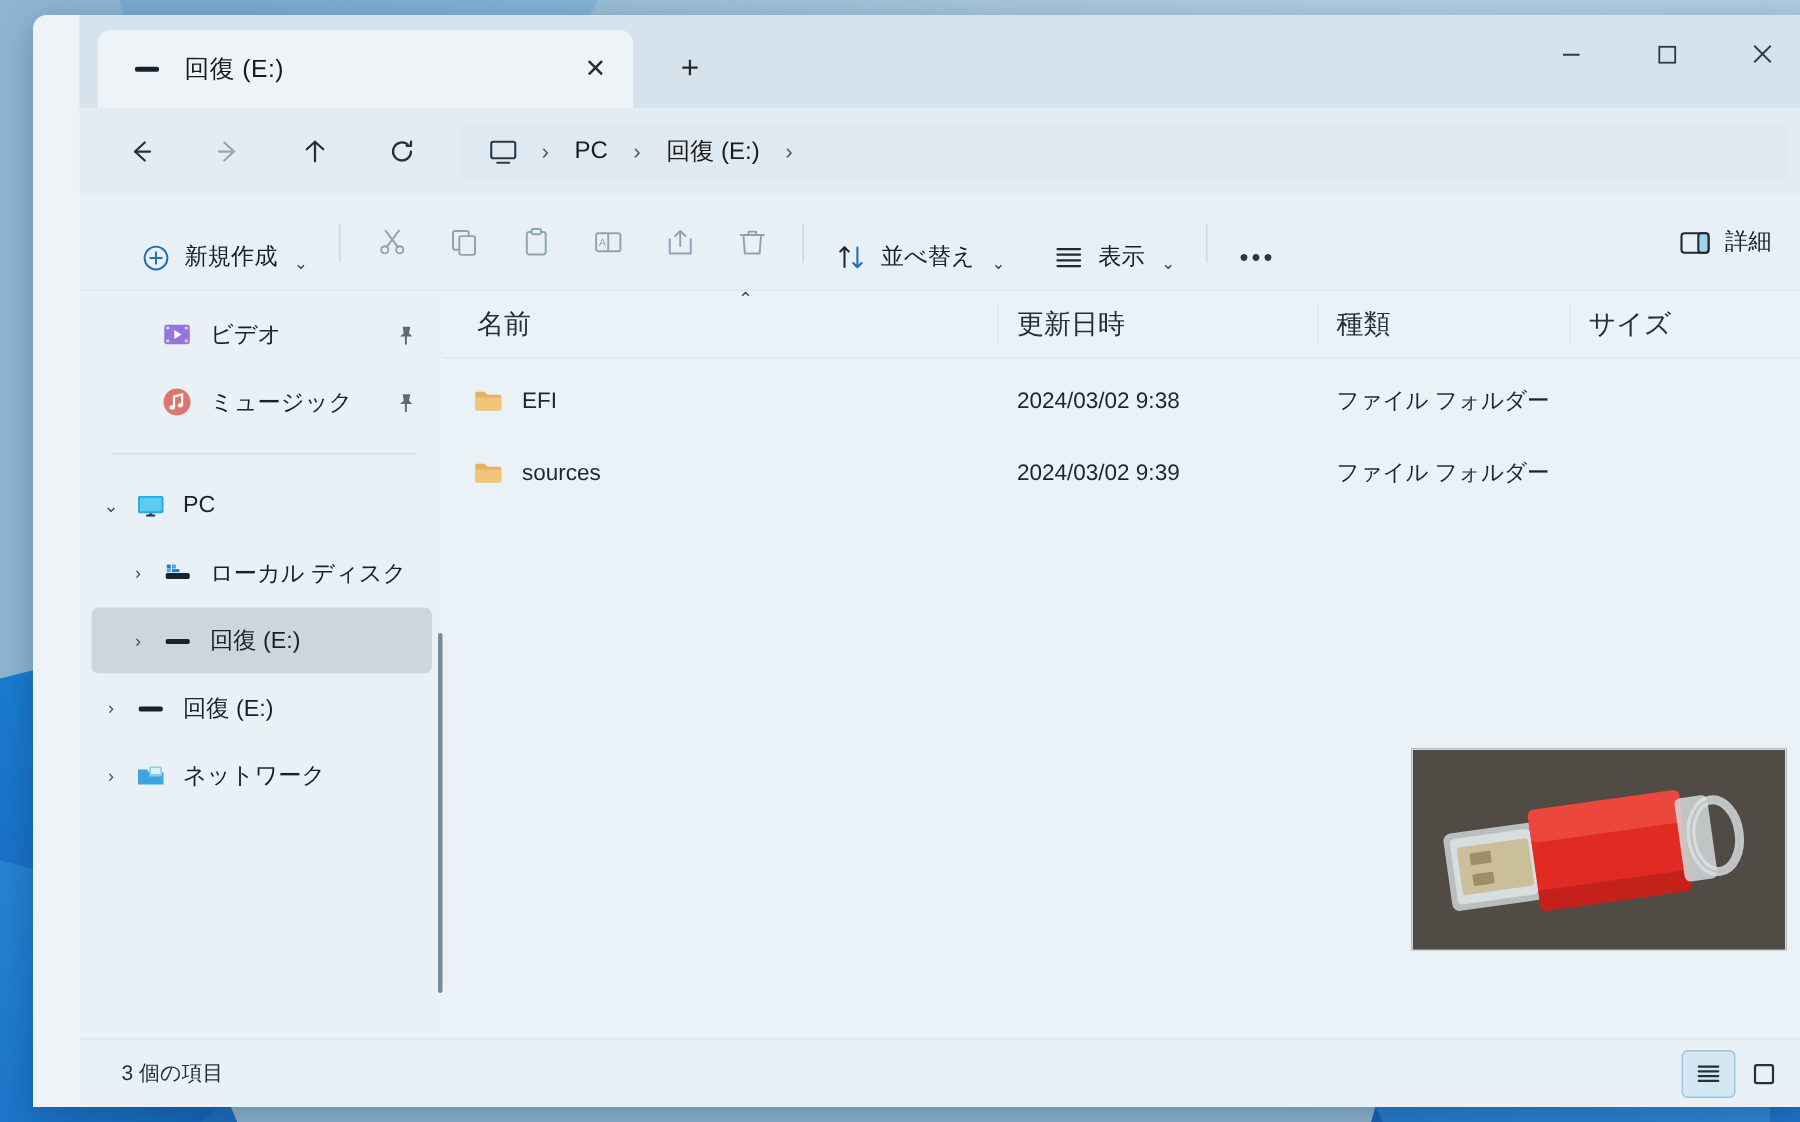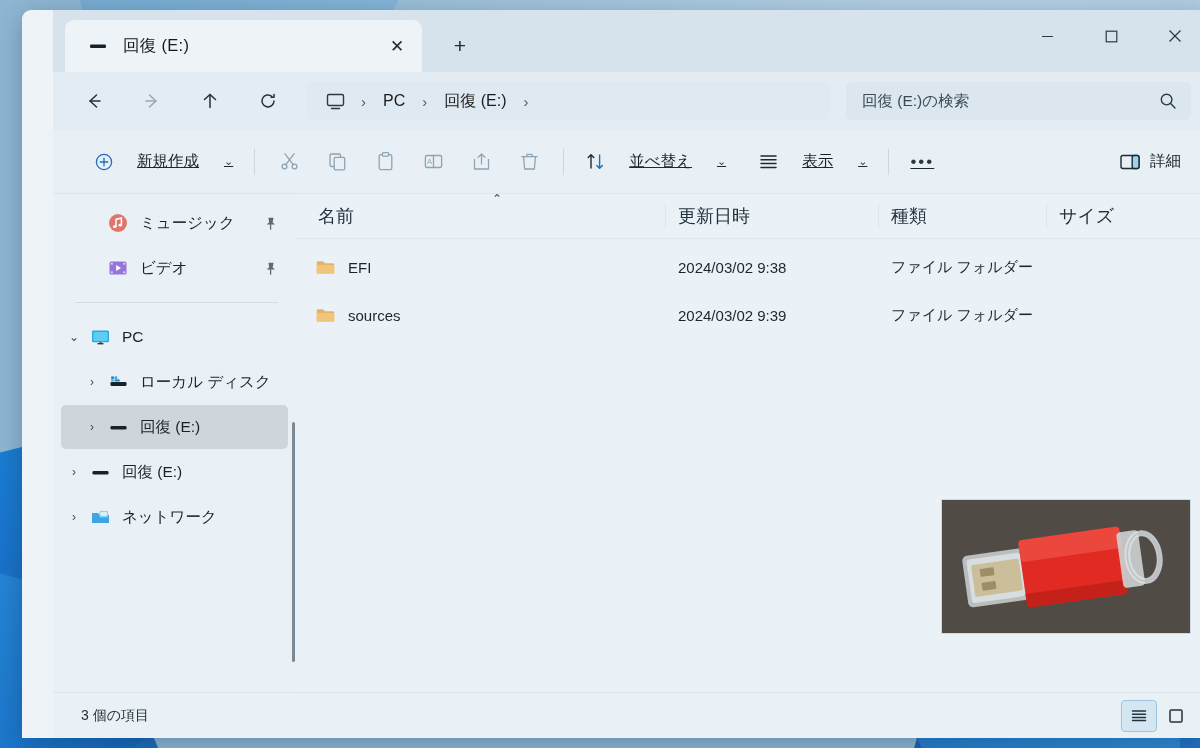--- a/index.html
+++ b/index.html
@@ -189,27 +189,26 @@
   .cmdbar {
     height: 64px;
     background: #e8f0f6;
     display: flex; align-items: center;
     padding: 0 14px 0 30px;
     box-sizing: border-box;
     flex: none;
     border-bottom: 1px solid #dbe5ec;
   }
   .cmd {
-    display: flex; align-items: center;
+    display: flex; align-items: flex-end;
     height: 40px;
     padding: 0 11px;
     border-radius: 5px;
-    gap: 23px;
+    gap: 9px;
     color: #1d2a34;
-    text-decoration: underline;
   }
   .cmd-label { font-size: 15.5px; color: #16222b; white-space: nowrap; }
   .cmd-caret { font-size: 11px; color: #35434e; margin-left: 2px; }
   .cmd-icon { display: flex; align-items: center; justify-content: center; }
   .iconbtn {
     width: 48px; height: 40px;
     display: flex; align-items: center; justify-content: center;
     border-radius: 5px;
     color: #8ea3b3;
   }
@@ -446,29 +445,20 @@
           <line x1="6.5" y1="17.5" x2="14.5" y2="17.5" stroke="#2a3a46" stroke-width="1.4" stroke-linecap="round"></line>
         </svg>
       </span>
       <span class="crumb-sep">›</span>
       <span class="crumb">PC</span>
       <span class="crumb-sep">›</span>
       <span class="crumb">回復 (E:)</span>
       <span class="crumb-sep">›</span>
     </div>
 
-    <div class="searchbox">
-      <span class="search-text">回復 (E:)の検索</span>
-      <span class="search-icon">
-        <svg width="18" height="18" viewBox="0 0 18 18">
-            <circle cx="7.6" cy="7.6" r="5.3" fill="none" stroke="#2b3942" stroke-width="1.4"></circle>
-            <line x1="11.6" y1="11.6" x2="16" y2="16" stroke="#2b3942" stroke-width="1.4" stroke-linecap="round"></line>
-          </svg>
-      </span>
-    </div>
   </div>
 
   <div class="cmdbar">
     <div class="cmd">
       <span class="cmd-icon">
         <svg width="20" height="20" viewBox="0 0 20 20">
             <circle cx="10" cy="10" r="7.6" fill="none" stroke="#1f6fb8" stroke-width="1.3"></circle>
             <line x1="10" y1="6.2" x2="10" y2="13.8" stroke="#1f6fb8" stroke-width="1.3" stroke-linecap="round"></line>
             <line x1="6.2" y1="10" x2="13.8" y2="10" stroke="#1f6fb8" stroke-width="1.3" stroke-linecap="round"></line>
           </svg>
@@ -561,53 +551,53 @@
             <rect x="13.2" y="4.5" width="6.8" height="13" rx="2" fill="#9ed3ee" stroke="#1d2a34" stroke-width="1.4"></rect>
           </svg>
       </span>
       <span class="cmd-label">詳細</span>
     </div>
   </div>
 
   <div class="body">
 
     <div class="sidebar">
-
-      <div class="sb-item sb-indent-1">
-        <span class="sb-chev blank">›</span>
-        <span class="sb-icon">
-          <svg width="20" height="20" viewBox="0 0 20 20">
-              <circle cx="10" cy="10" r="9" fill="#e0756e"></circle>
-              <path d="M8 13.4 L8 6.4 L13.4 5 L13.4 12" fill="none" stroke="#fff" stroke-width="1.5" stroke-linecap="round"></path>
-              <ellipse cx="6.8" cy="13.6" rx="1.8" ry="1.5" fill="#fff"></ellipse>
-              <ellipse cx="12.2" cy="12.2" rx="1.7" ry="1.4" fill="#fff"></ellipse>
-            </svg>
-        </span>
-        <span class="sb-label">ミュージック</span>
-        <span class="sb-pin">
-          <svg width="15" height="15" viewBox="0 0 15 15">
-              <path d="M5.4 1.8 L10.6 1.8 L9.6 6.2 L12 8.4 L3.6 8.4 L6.2 6.2 Z" fill="#5c6b77"></path>
-              <line x1="7.6" y1="8.4" x2="7.6" y2="13.2" stroke="#5c6b77" stroke-width="1.3" stroke-linecap="round"></line>
-            </svg>
-        </span>
-      </div>
 
       <div class="sb-item sb-indent-1">
         <span class="sb-chev blank">›</span>
         <span class="sb-icon">
           <svg width="20" height="20" viewBox="0 0 20 20">
               <rect x="1.5" y="3.5" width="17" height="13" rx="1.6" fill="#9575dd"></rect>
               <rect x="2.8" y="4.8" width="2" height="1.8" fill="#ddd2f5"></rect>
               <rect x="2.8" y="13.4" width="2" height="1.8" fill="#ddd2f5"></rect>
               <rect x="15.2" y="4.8" width="2" height="1.8" fill="#ddd2f5"></rect>
               <rect x="15.2" y="13.4" width="2" height="1.8" fill="#ddd2f5"></rect>
               <path d="M8.2 7 L13 10 L8.2 13 Z" fill="#fff"></path>
             </svg>
         </span>
         <span class="sb-label">ビデオ</span>
+        <span class="sb-pin">
+          <svg width="15" height="15" viewBox="0 0 15 15">
+              <path d="M5.4 1.8 L10.6 1.8 L9.6 6.2 L12 8.4 L3.6 8.4 L6.2 6.2 Z" fill="#5c6b77"></path>
+              <line x1="7.6" y1="8.4" x2="7.6" y2="13.2" stroke="#5c6b77" stroke-width="1.3" stroke-linecap="round"></line>
+            </svg>
+        </span>
+      </div>
+
+      <div class="sb-item sb-indent-1">
+        <span class="sb-chev blank">›</span>
+        <span class="sb-icon">
+          <svg width="20" height="20" viewBox="0 0 20 20">
+              <circle cx="10" cy="10" r="9" fill="#e0756e"></circle>
+              <path d="M8 13.4 L8 6.4 L13.4 5 L13.4 12" fill="none" stroke="#fff" stroke-width="1.5" stroke-linecap="round"></path>
+              <ellipse cx="6.8" cy="13.6" rx="1.8" ry="1.5" fill="#fff"></ellipse>
+              <ellipse cx="12.2" cy="12.2" rx="1.7" ry="1.4" fill="#fff"></ellipse>
+            </svg>
+        </span>
+        <span class="sb-label">ミュージック</span>
         <span class="sb-pin">
           <svg width="15" height="15" viewBox="0 0 15 15">
               <path d="M5.4 1.8 L10.6 1.8 L9.6 6.2 L12 8.4 L3.6 8.4 L6.2 6.2 Z" fill="#5c6b77"></path>
               <line x1="7.6" y1="8.4" x2="7.6" y2="13.2" stroke="#5c6b77" stroke-width="1.3" stroke-linecap="round"></line>
             </svg>
         </span>
       </div>
 
       <div class="sb-divider"></div>
 

